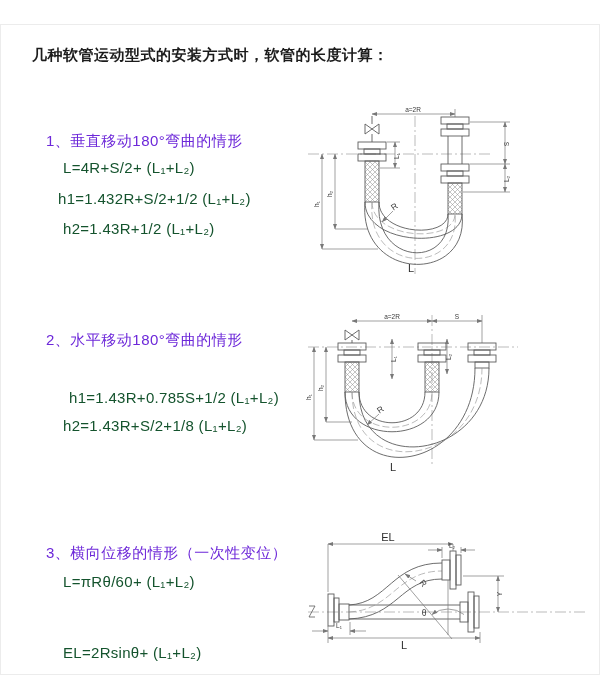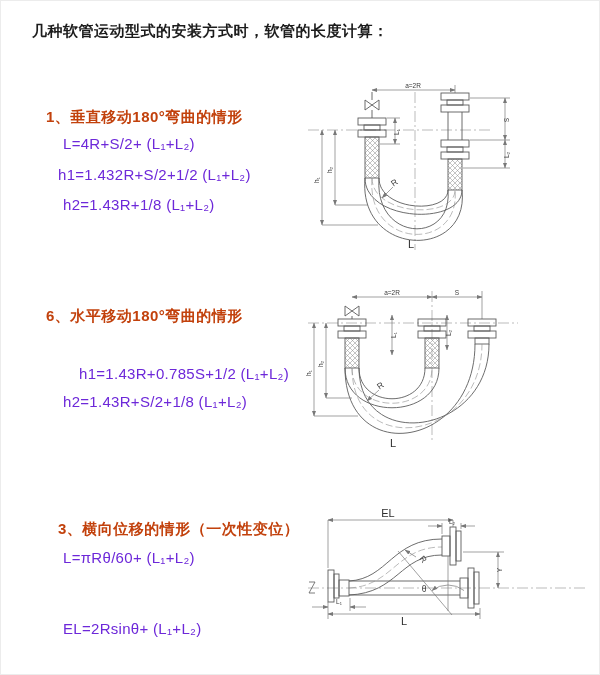--- a/index.html
+++ b/index.html
@@ -1,38 +1,38 @@
 <!DOCTYPE html>
 <html><head>
 <meta charset="utf-8">
 <style>
   html,body{margin:0;padding:0;}
   body{width:600px;height:675px;background:#ffffff;position:relative;overflow:hidden;
        font-family:"Liberation Sans","DejaVu Sans",sans-serif;color:#1f1f1f;}
-  .page{position:absolute;inset:0;box-shadow:inset 0 0 0 1px #ececec;background:#fff;}
+  .page{position:absolute;inset:0;box-shadow:inset 0 0 0 1px #ececec;background:#fff;margin-top:24px;}
   .doc-title{position:absolute;left:32px;top:22px;font-size:15px;font-weight:bold;letter-spacing:.5px;color:#1c1c1c;white-space:nowrap;}
-  .sec-head{position:absolute;font-size:15px;font-weight:bold;letter-spacing:.5px;color:#c2410c;white-space:nowrap;}
-  .formula{position:absolute;font-size:15px;color:#6d28d9;letter-spacing:.3px;white-space:nowrap;text-align:right;}
+  .sec-head{position:absolute;font-size:15px;font-weight:normal;letter-spacing:.5px;color:#6d28d9;white-space:nowrap;}
+  .formula{position:absolute;font-size:15px;color:#14532d;letter-spacing:.3px;white-space:nowrap;text-align:right;}
   .diag{position:absolute;}
   svg text{font-family:"Liberation Sans","DejaVu Sans",sans-serif;fill:#3a3a3a;}
   .dimtxt{font-size:6.5px;}
   .bigtxt{font-size:11px;fill:#2e2e2e;}
   .rtxt{font-size:8.5px;}
 </style>
 </head>
 <body>
 
 <div class="page">
 
   <div class="doc-title">几种软管运动型式的安装方式时，软管的长度计算：</div>
 
   <div class="sec-head" style="left:46px;top:108px">1、垂直移动180°弯曲的情形</div>
   <div class="formula" style="left:63px;top:135px">L=4R+S/2+ (L₁+L₂)</div>
   <div class="formula" style="left:58px;top:166px">h1=1.432R+S/2+1/2 (L₁+L₂)</div>
-  <div class="formula" style="left:63px;top:196px">h2=1.43R+1/8 (L₁+L₂)</div>
+  <div class="formula" style="left:63px;top:196px">h2=1.43R+1/2 (L₁+L₂)</div>
 
   <svg class="diag" style="left:300px;top:78px" width="295" height="182" viewBox="0 0 295 182">
     <defs>
       <marker id="d1a" markerWidth="8" markerHeight="6" refX="7.5" refY="3" orient="auto-start-reverse">
         <path d="M0,0 L8,3 L0,6 Z" fill="#787878"></path>
       </marker>
       <pattern id="d1braid" width="5" height="5" patternUnits="userSpaceOnUse">
         <path d="M0,5 L5,0 M0,0 L5,5" stroke="#8a8a8a" stroke-width="0.5"></path>
       </pattern>
     </defs>
@@ -106,22 +106,22 @@
     </g>
     <text x="209" y="42" class="dimtxt" transform="rotate(-90 209 42)" text-anchor="middle">S</text>
     <text x="209" y="77" class="dimtxt" transform="rotate(-90 209 77)" text-anchor="middle">L₂</text>
 
     <path d="M93,109 L82,120" stroke="#787878" stroke-width="0.7" fill="none" marker-end="url(#d1a)"></path>
     <text x="96" y="107" class="rtxt" transform="rotate(-35 96 107)" text-anchor="middle">R</text>
 
     <text x="111" y="170" text-anchor="middle" class="bigtxt">L</text>
   </svg>
 
-  <div class="sec-head" style="left:46px;top:307px">6、水平移动180°弯曲的情形</div>
-  <div class="formula" style="left:79px;top:365px">h1=1.43R+0.785S+1/2 (L₁+L₂)</div>
+  <div class="sec-head" style="left:46px;top:307px">2、水平移动180°弯曲的情形</div>
+  <div class="formula" style="left:69px;top:365px">h1=1.43R+0.785S+1/2 (L₁+L₂)</div>
   <div class="formula" style="left:63px;top:393px">h2=1.43R+S/2+1/8 (L₁+L₂)</div>
 
   <svg class="diag" style="left:300px;top:283px" width="295" height="172" viewBox="0 0 295 172">
     <defs>
       <marker id="d2a" markerWidth="8" markerHeight="6" refX="7.5" refY="3" orient="auto-start-reverse">
         <path d="M0,0 L8,3 L0,6 Z" fill="#787878"></path>
       </marker>
       <pattern id="d2braid" width="5" height="5" patternUnits="userSpaceOnUse">
         <path d="M0,5 L5,0 M0,0 L5,5" stroke="#8a8a8a" stroke-width="0.5"></path>
       </pattern>
@@ -188,21 +188,21 @@
     <text x="96" y="52" class="dimtxt" transform="rotate(-90 96 52)" text-anchor="middle">L₁</text>
     <path d="M147,32 V67" stroke="#787878" stroke-width="0.7" fill="none" marker-start="url(#d2a)" marker-end="url(#d2a)"></path>
     <text x="151" y="50" class="dimtxt" transform="rotate(-90 151 50)" text-anchor="middle">L₂</text>
 
     <path d="M79,107 L67,118" stroke="#787878" stroke-width="0.7" fill="none" marker-end="url(#d2a)"></path>
     <text x="82" y="105" class="rtxt" transform="rotate(-35 82 105)" text-anchor="middle">R</text>
 
     <text x="93" y="164" text-anchor="middle" class="bigtxt">L</text>
   </svg>
 
-  <div class="sec-head" style="left:58px;top:520px">3、横向位移的情形（一次性变位）</div>
+  <div class="sec-head" style="left:46px;top:520px">3、横向位移的情形（一次性变位）</div>
   <div class="formula" style="left:63px;top:549px">L=πRθ/60+ (L₁+L₂)</div>
   <div class="formula" style="left:63px;top:620px">EL=2Rsinθ+ (L₁+L₂)</div>
 
   <svg class="diag" style="left:300px;top:503px" width="295" height="160" viewBox="0 0 295 160">
     <defs>
       <marker id="d3a" markerWidth="8" markerHeight="6" refX="7.5" refY="3" orient="auto-start-reverse">
         <path d="M0,0 L8,3 L0,6 Z" fill="#787878"></path>
       </marker>
     </defs>
 

